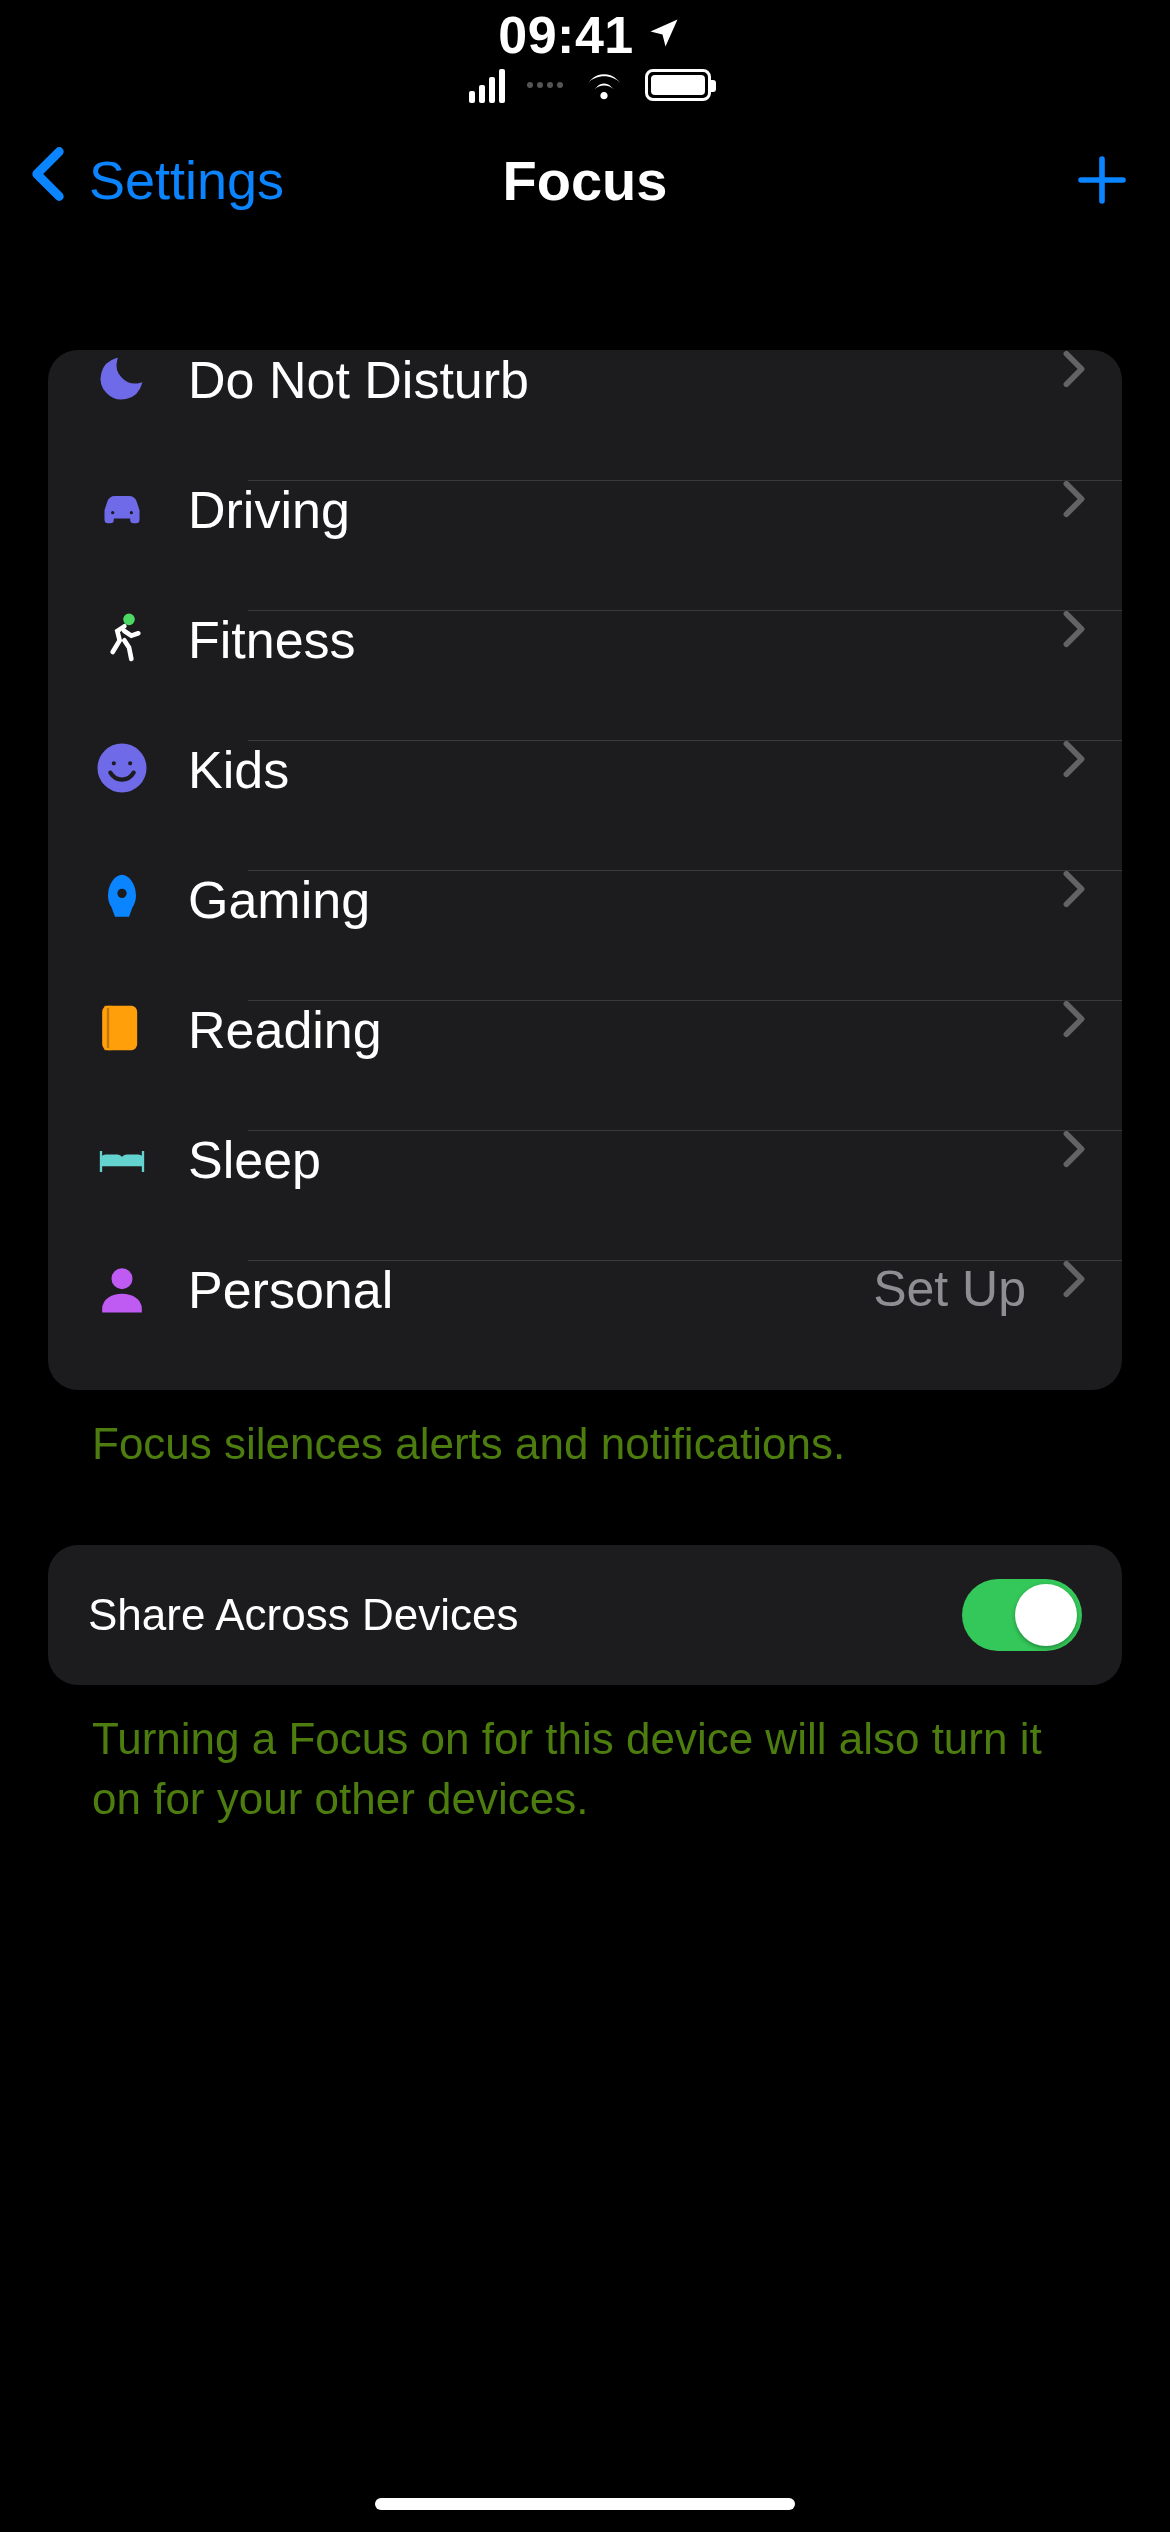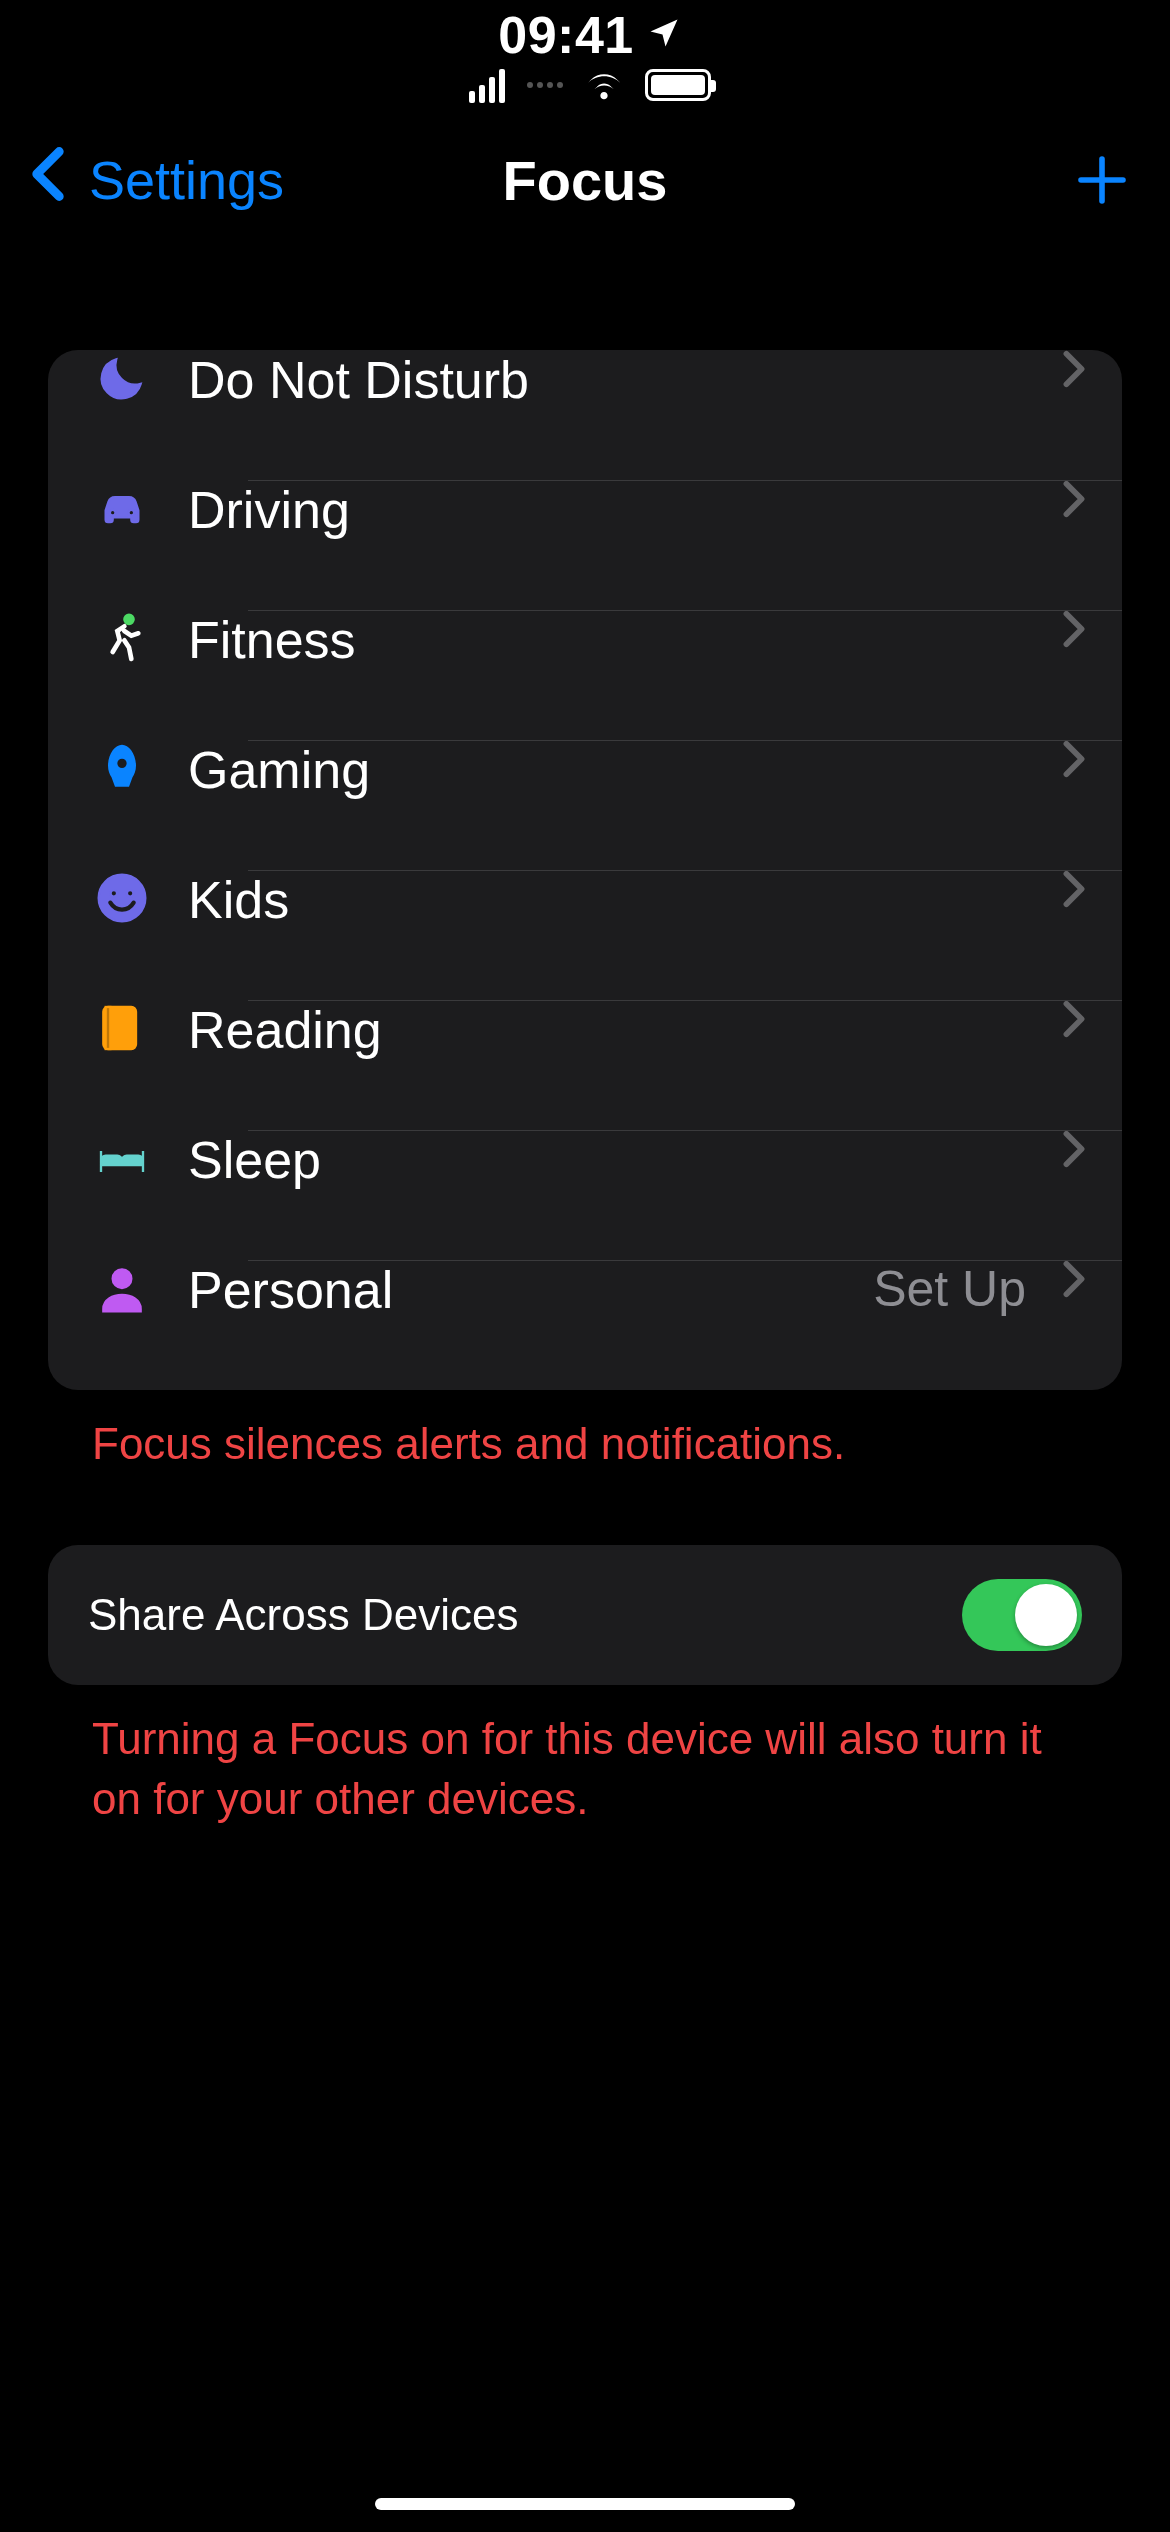--- a/index.html
+++ b/index.html
@@ -84,21 +84,21 @@
   }
   .row-icon {
     width:88px; display:flex; align-items:center; justify-content:center;
     margin-right: 22px;
   }
   .row-label { font-size:52px; flex:1; }
   .row-detail { font-size:50px; color:#8e8e93; margin-right:36px; }
   .chevron svg { display:block; }
 
   .footer-note {
-    font-size:44px; color:#ef4444;
+    font-size:44px; color:#4d7c0f;
     padding: 24px 44px 0;
     line-height:1.35;
   }
 
   .group + .footer-note { margin-bottom: 72px; }
 
   
   .toggle-row {
     display:flex; align-items:center; justify-content:space-between;
     height:140px; padding:0 40px;
@@ -212,38 +212,38 @@
         </div>
         <div class="row-label">Fitness</div>
         <div class="chevron">
           <svg width="24" height="38" viewBox="0 0 12 20">
             <path d="M2 2l8 8-8 8" stroke="#636366" stroke-width="3" fill="none" stroke-linecap="round" stroke-linejoin="round"></path>
           </svg>
         </div>
       </div>
       <div class="row">
         <div class="row-icon">
+          <svg width="56" height="56" viewBox="0 0 24 24" fill="#6e6ae8" stroke="#6e6ae8">
+            <use href="#smiley-icon"></use>
+          </svg>
+        </div>
+        <div class="row-label">Kids</div>
+        <div class="chevron">
+          <svg width="24" height="38" viewBox="0 0 12 20">
+            <path d="M2 2l8 8-8 8" stroke="#636366" stroke-width="3" fill="none" stroke-linecap="round" stroke-linejoin="round"></path>
+          </svg>
+        </div>
+      </div>
+      <div class="row">
+        <div class="row-icon">
           <svg width="56" height="56" viewBox="0 0 24 24" fill="#0a84ff" stroke="#0a84ff">
             <use href="#rocket-icon"></use>
           </svg>
         </div>
         <div class="row-label">Gaming</div>
-        <div class="chevron">
-          <svg width="24" height="38" viewBox="0 0 12 20">
-            <path d="M2 2l8 8-8 8" stroke="#636366" stroke-width="3" fill="none" stroke-linecap="round" stroke-linejoin="round"></path>
-          </svg>
-        </div>
-      </div>
-      <div class="row">
-        <div class="row-icon">
-          <svg width="56" height="56" viewBox="0 0 24 24" fill="#6e6ae8" stroke="#6e6ae8">
-            <use href="#smiley-icon"></use>
-          </svg>
-        </div>
-        <div class="row-label">Kids</div>
         <div class="chevron">
           <svg width="24" height="38" viewBox="0 0 12 20">
             <path d="M2 2l8 8-8 8" stroke="#636366" stroke-width="3" fill="none" stroke-linecap="round" stroke-linejoin="round"></path>
           </svg>
         </div>
       </div>
       <div class="row">
         <div class="row-icon">
           <svg width="56" height="56" viewBox="0 0 24 24" fill="#ff9f0a" stroke="#ff9f0a">
             <use href="#book-icon"></use>

